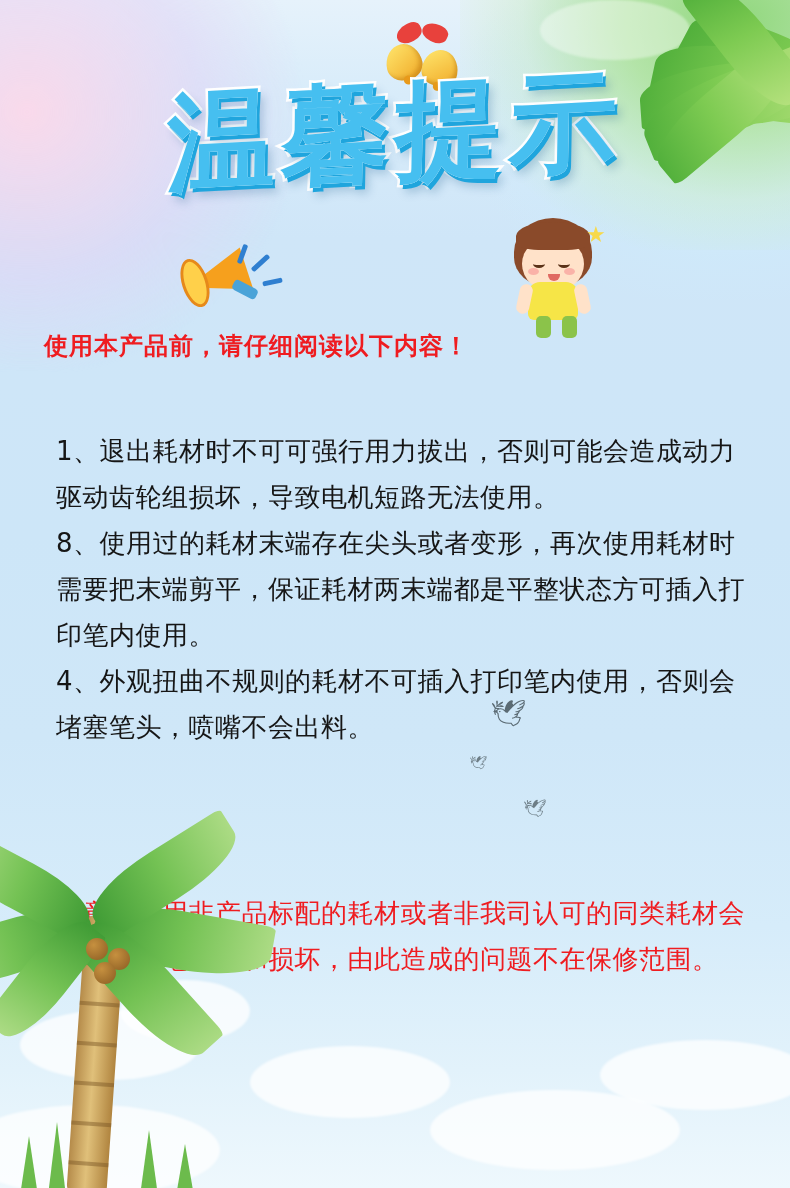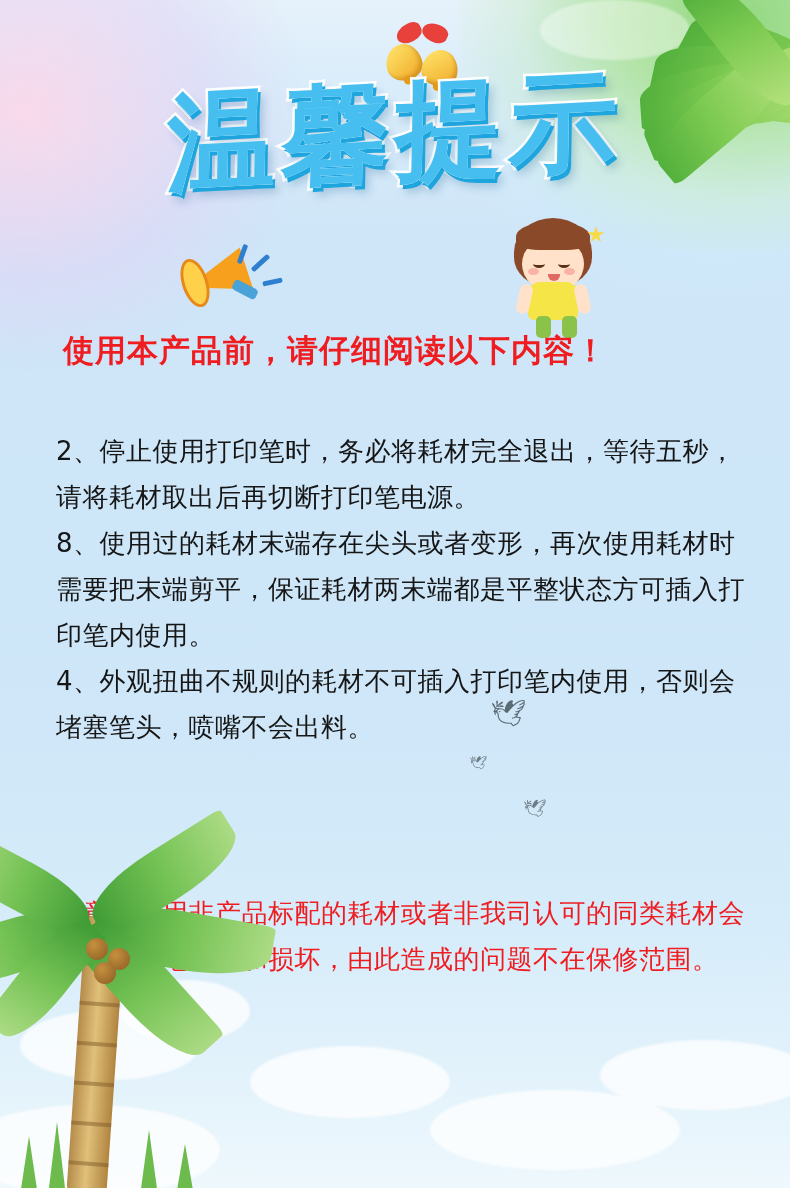--- a/index.html
+++ b/index.html
@@ -285,25 +285,25 @@
     left: 86px;
     top: 6px;
     color: #f7d94a;
     font-size: 22px;
     line-height: 22px;
   }
 
   
   .headline {
     position: absolute;
-    left: 63px;
+    left: 44px;
     top: 330px;
     width: 690px;
     font-family: "DejaVu Sans", sans-serif;
-    font-size: 31px;
+    font-size: 24px;
     font-weight: bold;
     color: #ef1c20;
     letter-spacing: 1px;
     white-space: nowrap;
   }
 
   
   .body-copy {
     position: absolute;
     left: 56px;
@@ -465,21 +465,21 @@
     <div class="girl-arm" style="left:18px; transform:rotate(12deg);"></div>
     <div class="girl-arm" style="left:76px; transform:rotate(-12deg);"></div>
     <div class="girl-leg" style="left:36px;"></div>
     <div class="girl-leg" style="left:62px;"></div>
     <div class="girl-star">★</div>
   </div>
 
   <div class="headline">使用本产品前，请仔细阅读以下内容！</div>
 
   <div class="body-copy">
-    <p>2、停止使用打印笔时，务必将耗材完全退出，等待五秒，请将耗材取出后再切断打印笔电源。</p>
+    <p>1、退出耗材时不可可强行用力拔出，否则可能会造成动力驱动齿轮组损坏，导致电机短路无法使用。</p>
     <p>8、使用过的耗材末端存在尖头或者变形，再次使用耗材时需要把末端剪平，保证耗材两末端都是平整状态方可插入打印笔内使用。</p>
     <p>4、外观扭曲不规则的耗材不可插入打印笔内使用，否则会堵塞笔头，喷嘴不会出料。</p>
   </div>
 
   <div class="gull" style="left:492px; top:700px;">🕊</div>
   <div class="gull small" style="left:524px; top:800px;">🕊</div>
   <div class="gull small" style="left:470px; top:756px; font-size:13px;">🕊</div>
 
   <div class="note">
     <p>注意：使用非产品标配的耗材或者非我司认可的同类耗材会引起打印笔堵塞和损坏，由此造成的问题不在保修范围。</p>

